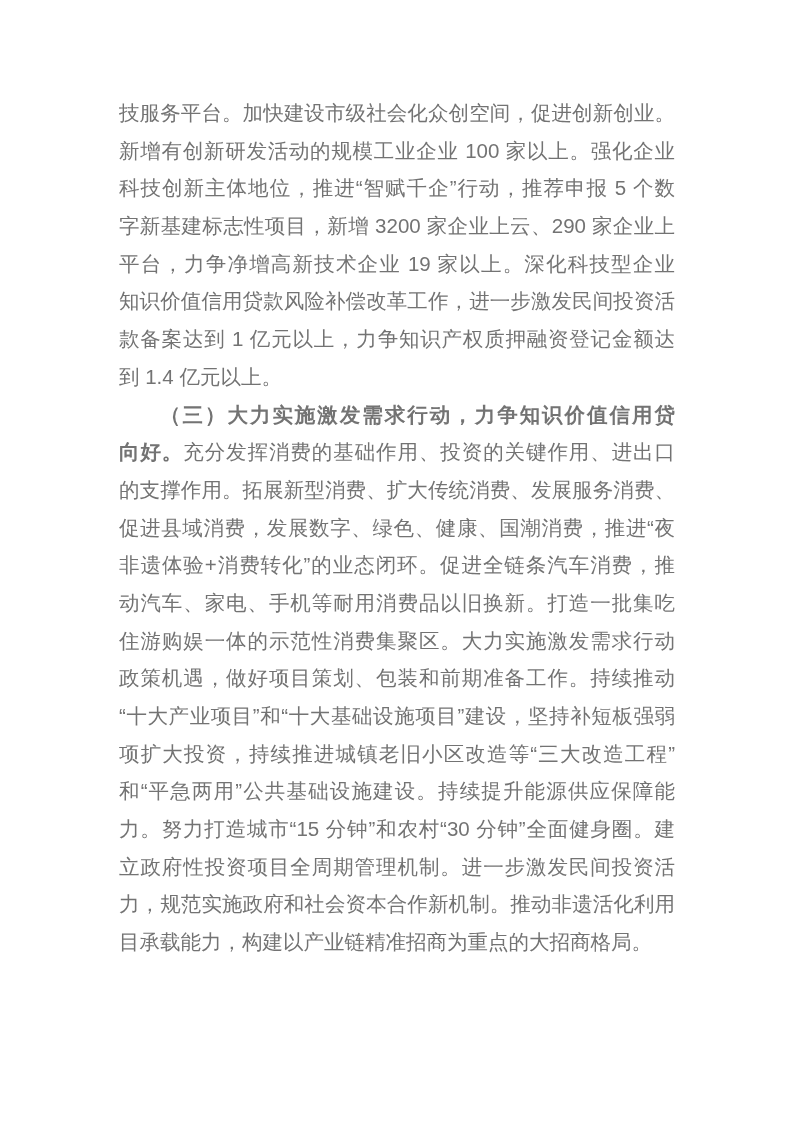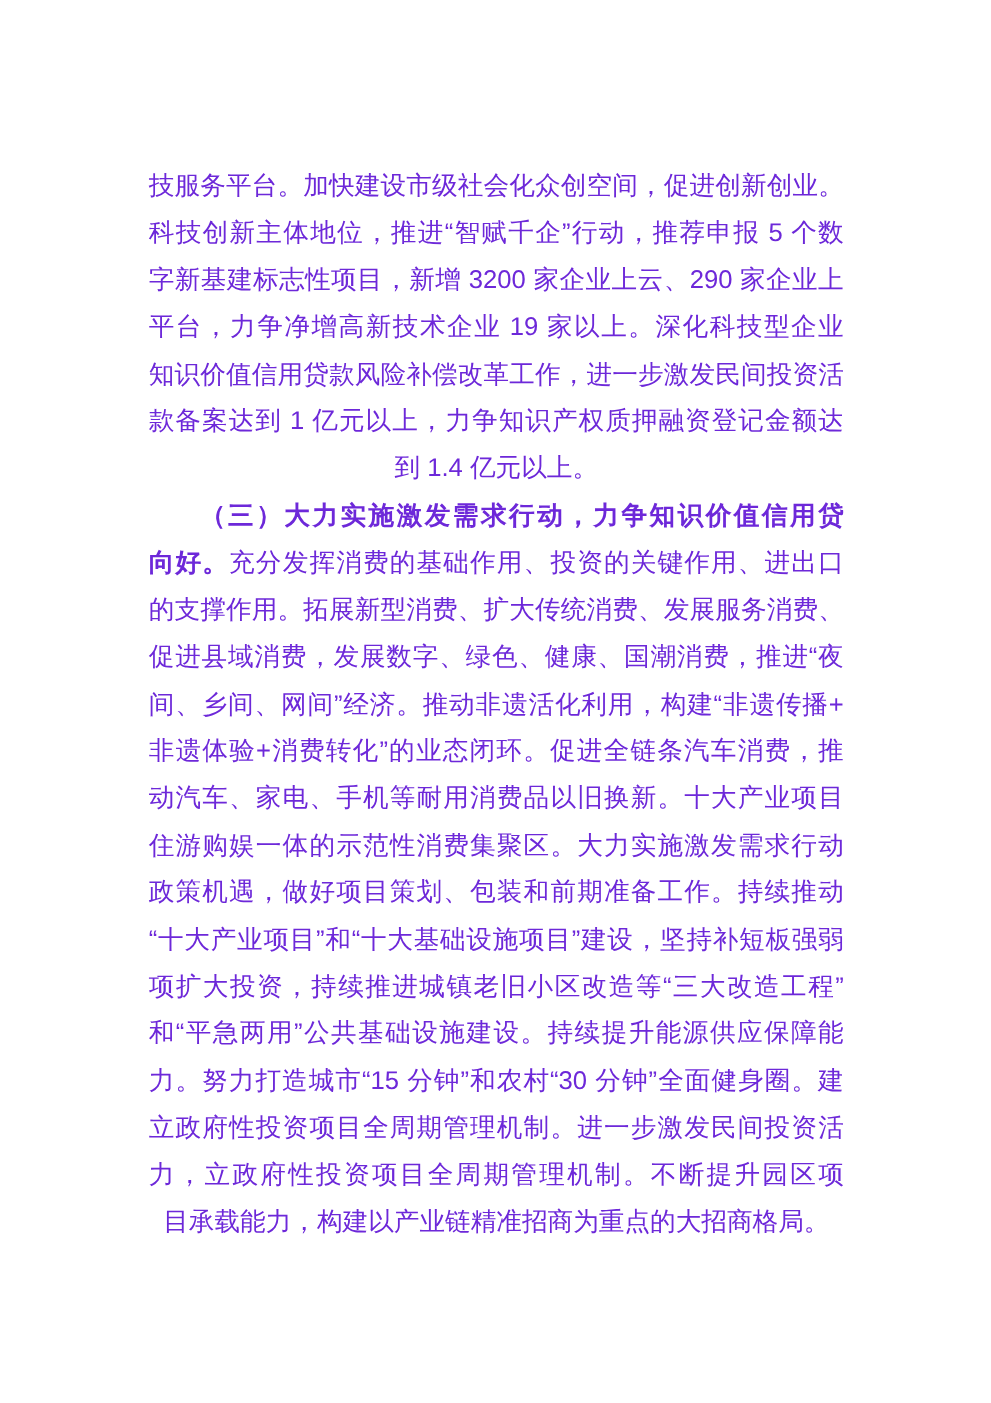--- a/index.html
+++ b/index.html
@@ -19,21 +19,21 @@
     left: 119px;
     top: 94px;
     width: 556px;
     color: #000000;
     font-family: "Liberation Sans", "DejaVu Sans", sans-serif;
     font-size: 20.5px;
   }
   .line {
     height: 37.7px;
     line-height: 37.7px;
-    text-align: center;
+    text-align: left;
     white-space: nowrap;
     overflow: visible;
   }
   .line.justify {
     white-space: normal;
     text-align: justify;
     text-align-last: justify;
   }
   .line.indent {
     text-indent: 2em;
@@ -44,38 +44,38 @@
   }
   .seg-heading {
     font-family: "Liberation Serif", "DejaVu Serif", serif;
     font-weight: 600;
   }
 </style>
 </head>
 <body>
 
 <div class="page">
-  <div class="doc-body" style="color: #6d28d9; margin-top: 36px;">
+  <div class="doc-body" style="color: #737373;">
       <div class="line justify"><span class="seg-body">技服务平台。加快建设市级社会化众创空间，促进创新创业。</span></div>
+      <div class="line justify"><span class="seg-body">新增有创新研发活动的规模工业企业 100 家以上。强化企业</span></div>
       <div class="line justify"><span class="seg-body">科技创新主体地位，推进“智赋千企”行动，推荐申报 5 个数</span></div>
       <div class="line justify"><span class="seg-body">字新基建标志性项目，新增 3200 家企业上云、290 家企业上</span></div>
       <div class="line justify"><span class="seg-body">平台，力争净增高新技术企业 19 家以上。深化科技型企业</span></div>
       <div class="line justify"><span class="seg-body">知识价值信用贷款风险补偿改革工作，进一步激发民间投资活</span></div>
       <div class="line justify"><span class="seg-body">款备案达到 1 亿元以上，力争知识产权质押融资登记金额达</span></div>
       <div class="line"><span class="seg-body">到 1.4 亿元以上。</span></div>
       <div class="line justify indent"><span class="seg-heading">（三）大力实施激发需求行动，力争知识价值信用贷</span></div>
       <div class="line justify"><span class="seg-heading">向好。</span><span class="seg-body">充分发挥消费的基础作用、投资的关键作用、进出口</span></div>
       <div class="line justify"><span class="seg-body">的支撑作用。拓展新型消费、扩大传统消费、发展服务消费、</span></div>
       <div class="line justify"><span class="seg-body">促进县域消费，发展数字、绿色、健康、国潮消费，推进“夜</span></div>
-      <div class="line justify"><span class="seg-body">间、乡间、网间”经济。推动非遗活化利用，构建“非遗传播+</span></div>
       <div class="line justify"><span class="seg-body">非遗体验+消费转化”的业态闭环。促进全链条汽车消费，推</span></div>
-      <div class="line justify"><span class="seg-body">动汽车、家电、手机等耐用消费品以旧换新。十大产业项目</span></div>
+      <div class="line justify"><span class="seg-body">动汽车、家电、手机等耐用消费品以旧换新。打造一批集吃</span></div>
       <div class="line justify"><span class="seg-body">住游购娱一体的示范性消费集聚区。大力实施激发需求行动</span></div>
       <div class="line justify"><span class="seg-body">政策机遇，做好项目策划、包装和前期准备工作。持续推动</span></div>
       <div class="line justify"><span class="seg-body">“十大产业项目”和“十大基础设施项目”建设，坚持补短板强弱</span></div>
       <div class="line justify"><span class="seg-body">项扩大投资，持续推进城镇老旧小区改造等“三大改造工程”</span></div>
       <div class="line justify"><span class="seg-body">和“平急两用”公共基础设施建设。持续提升能源供应保障能</span></div>
       <div class="line justify"><span class="seg-body">力。努力打造城市“15 分钟”和农村“30 分钟”全面健身圈。建</span></div>
       <div class="line justify"><span class="seg-body">立政府性投资项目全周期管理机制。进一步激发民间投资活</span></div>
-      <div class="line justify"><span class="seg-body">力，立政府性投资项目全周期管理机制。不断提升园区项</span></div>
+      <div class="line justify"><span class="seg-body">力，规范实施政府和社会资本合作新机制。推动非遗活化利用</span></div>
       <div class="line"><span class="seg-body">目承载能力，构建以产业链精准招商为重点的大招商格局。</span></div>
     </div>
 </div>
 
 </body></html>

